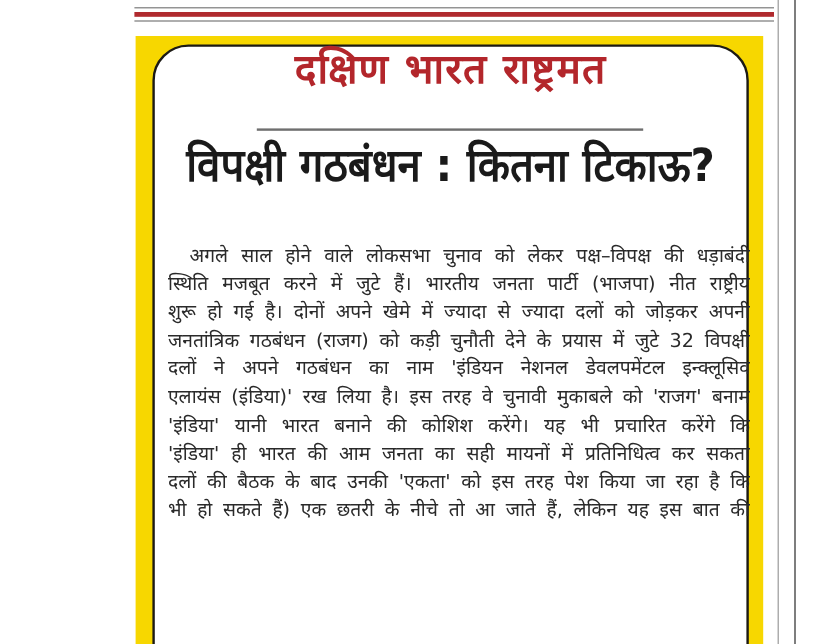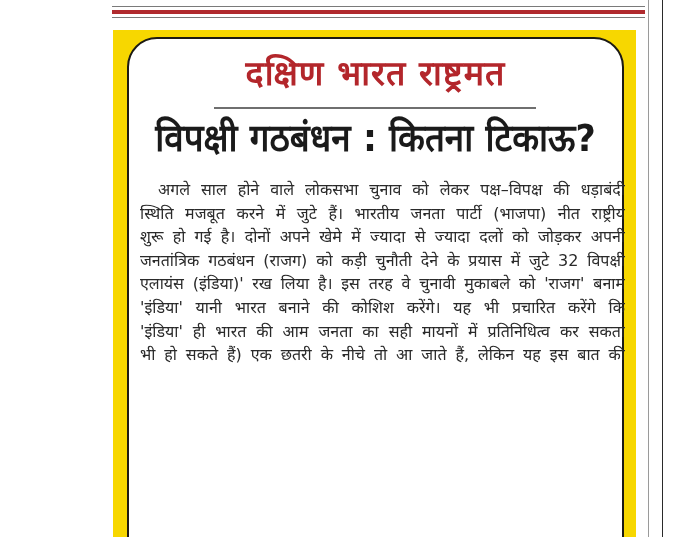--- a/index.html
+++ b/index.html
@@ -48,21 +48,21 @@
       height: 540px;
       background: #ffffff;
       border: 2px solid #1c1a14;
       border-radius: 30px 30px 0 0;
       box-sizing: border-box;
     }
     .masthead {
       position: absolute;
       left: 127px;
       width: 497px;
-      top: 48px;
+      top: 33px;
       text-align: center;
       color: #b3262b;
       font-weight: bold;
       font-size: 34px;
       line-height: 50px;
       letter-spacing: 1px;
     }
     .masthead-rule {
       position: absolute;
       left: 214px;
@@ -96,20 +96,21 @@
     .body-line {
       display: block;
       white-space: nowrap;
       text-align: justify;
       text-align-last: justify;
       height: 23.6px;
       overflow: hidden;
     }
     .body-line.first {
       padding-left: 18px;
+      margin-top: 23px;
     }
   </style>
 </head>
 <body>
 
 <div class="rule rule-grey-top"></div>
 <div class="rule rule-red"></div>
 <div class="rule rule-grey-bottom"></div>
 
 <div class="vline vline-1"></div>
@@ -121,17 +122,19 @@
 <div class="masthead">दक्षिण भारत राष्ट्रमत</div>
 <div class="masthead-rule"></div>
 
 <div class="headline">विपक्षी गठबंधन : कितना टिकाऊ?</div>
 
 <div class="body-text">
   <span class="body-line first">अगले साल होने वाले लोकसभा चुनाव को लेकर पक्ष–विपक्ष की धड़ाबंदी</span>
   <span class="body-line">स्थिति मजबूत करने में जुटे हैं। भारतीय जनता पार्टी (भाजपा) नीत राष्ट्रीय</span>
   <span class="body-line">शुरू हो गई है। दोनों अपने खेमे में ज्यादा से ज्यादा दलों को जोड़कर अपनी</span>
   <span class="body-line">जनतांत्रिक गठबंधन (राजग) को कड़ी चुनौती देने के प्रयास में जुटे 32 विपक्षी</span>
+  <span class="body-line">दलों ने अपने गठबंधन का नाम 'इंडियन नेशनल डेवलपमेंटल इन्क्लूसिव</span>
   <span class="body-line">एलायंस (इंडिया)' रख लिया है। इस तरह वे चुनावी मुकाबले को 'राजग' बनाम</span>
   <span class="body-line">'इंडिया' यानी भारत बनाने की कोशिश करेंगे। यह भी प्रचारित करेंगे कि</span>
   <span class="body-line">'इंडिया' ही भारत की आम जनता का सही मायनों में प्रतिनिधित्व कर सकता</span>
+  <span class="body-line">दलों की बैठक के बाद उनकी 'एकता' को इस तरह पेश किया जा रहा है कि</span>
   <span class="body-line">भी हो सकते हैं) एक छतरी के नीचे तो आ जाते हैं, लेकिन यह इस बात की</span>
 </div>
 
 </body></html>

